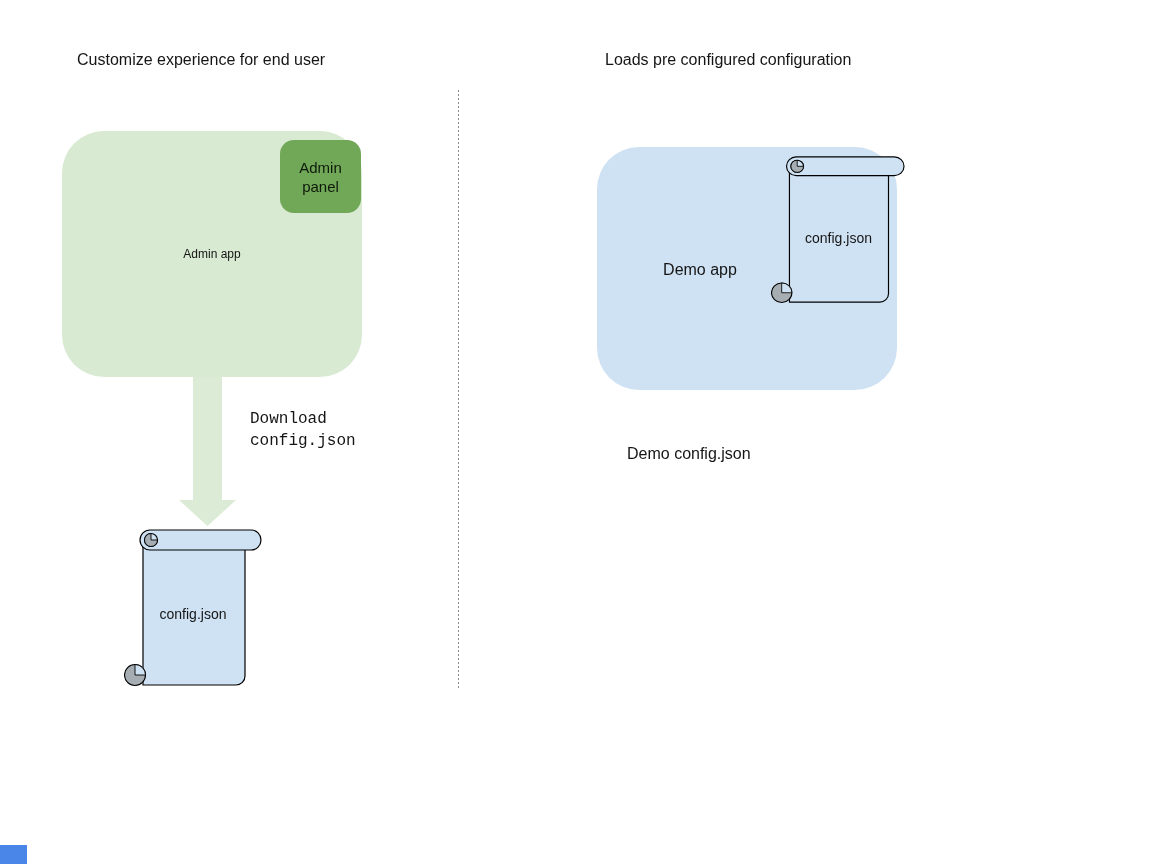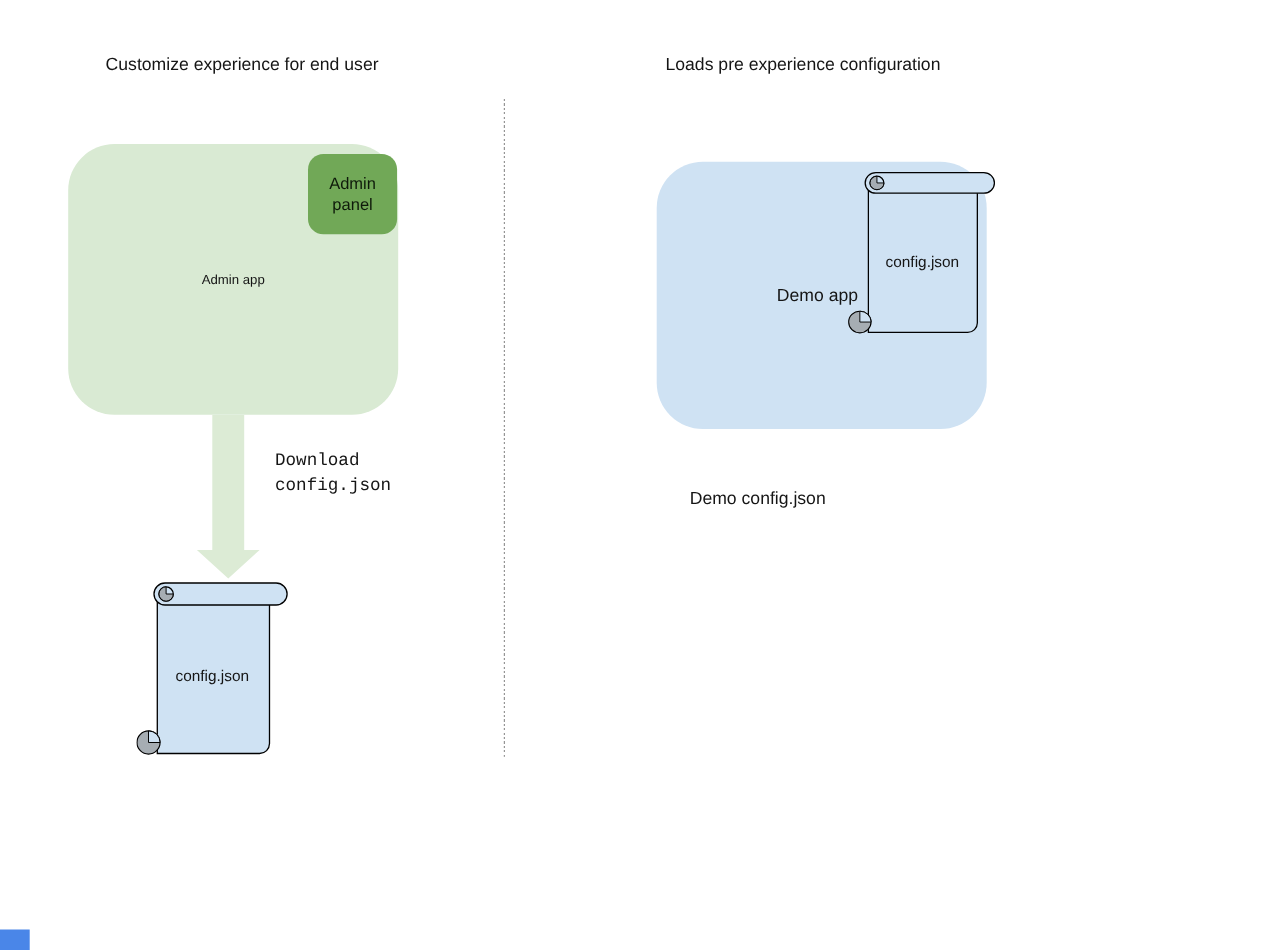--- a/index.html
+++ b/index.html
@@ -12,21 +12,21 @@
     color:var(--text, #151515);
   }
   .abs { position:absolute; }
 
   .section-title {
     top:50px;
     font-size:16px;
     line-height:19px;
     white-space:nowrap;
   }
-  .title-left  { left:77px;margin-left:19px; }
+  .title-left  { left:77px; }
   .title-right { left:605px; }
 
   .divider {
     left:458px; top:90px;
     width:1px; height:598px;
     background:repeating-linear-gradient(to bottom, var(--divider-gray) 0 2px, transparent 2px 4px);
   }
 
   .admin-app {
     left:62px; top:131px;
@@ -61,21 +61,21 @@
   }
 
   .demo-app {
     left:597px; top:147px;
     width:300px; height:243px;
     border-radius:42px;
     background:var(--file-blue-light);
   }
   .demo-label {
     left:620px; top:260px; width:160px;
-    text-align:right;
+    text-align:center;
     font-size:16px; line-height:19px;
   }
 
   .scroll-left  { left:124px; top:529px; width:138px; height:158px; }
   .scroll-right { left:771px; top:156px; width:134px; height:148px; }
 
   .scroll-body, .scroll-bar, .scroll-coil { fill:var(--file-blue-light); stroke:#000; stroke-width:1.2; }
   .scroll-coil-shade { fill:var(--curl-gray); stroke:#000; stroke-width:0.9; }
   .scroll-curl { fill:var(--curl-gray); stroke:#000; stroke-width:1.1; }
   .scroll-curl-notch { fill:var(--file-blue-light); stroke:#000; stroke-width:0.9; }
@@ -93,21 +93,21 @@
   .corner-square {
     left:0; top:845px;
     width:27px; height:19px;
     background:var(--corner-blue);
   }
 </style>
 </head>
 <body>
 
 <div class="abs section-title title-left">Customize experience for end user</div>
-<div class="abs section-title title-right">Loads pre experience configuration</div>
+<div class="abs section-title title-right">Loads pre configured configuration</div>
 
 <div class="abs divider"></div>
 
 <div class="abs admin-app">
   <div class="box-label">Admin app</div>
   <div class="admin-panel">
     <span>Admin panel</span>
   </div>
 </div>
 

